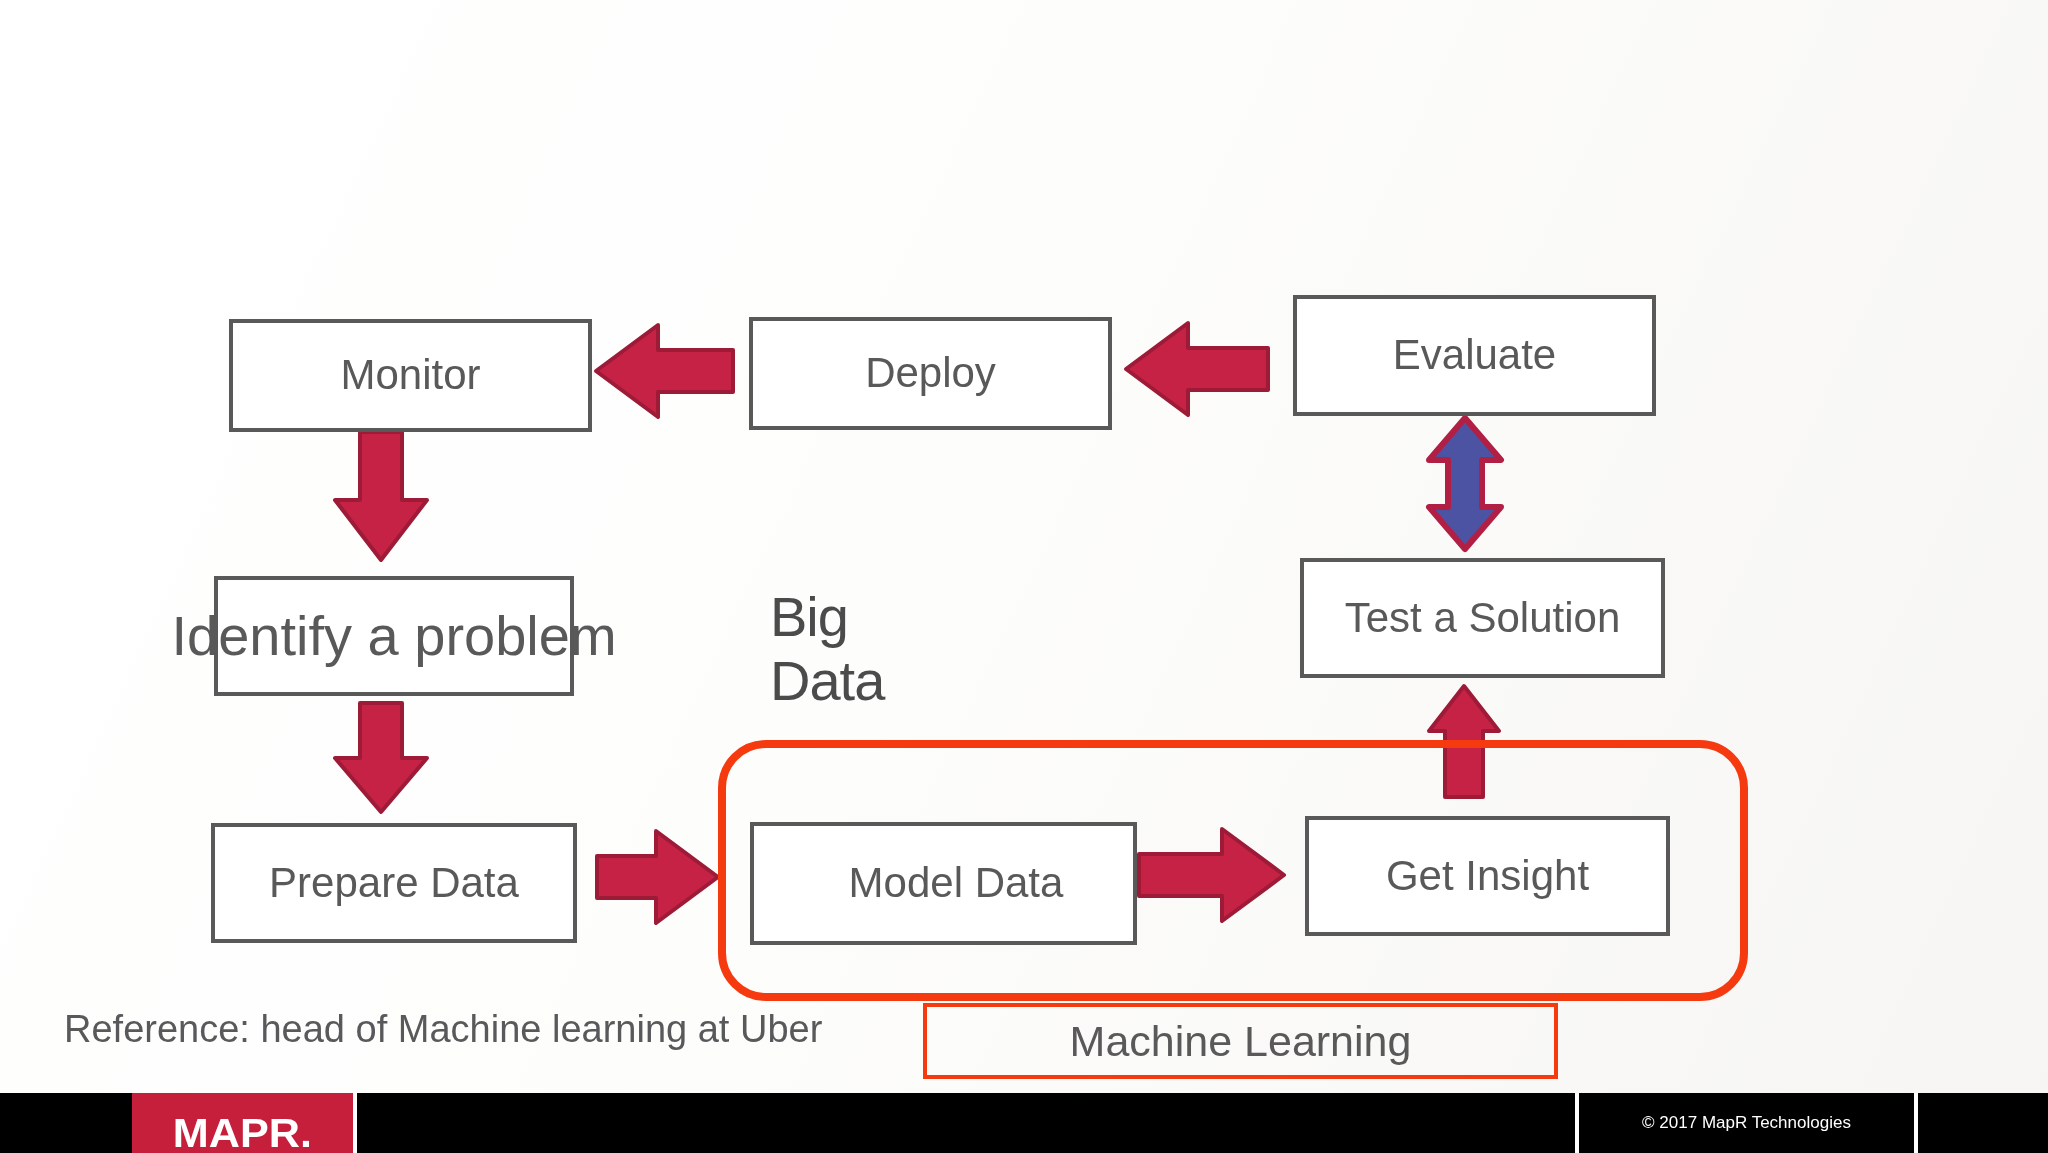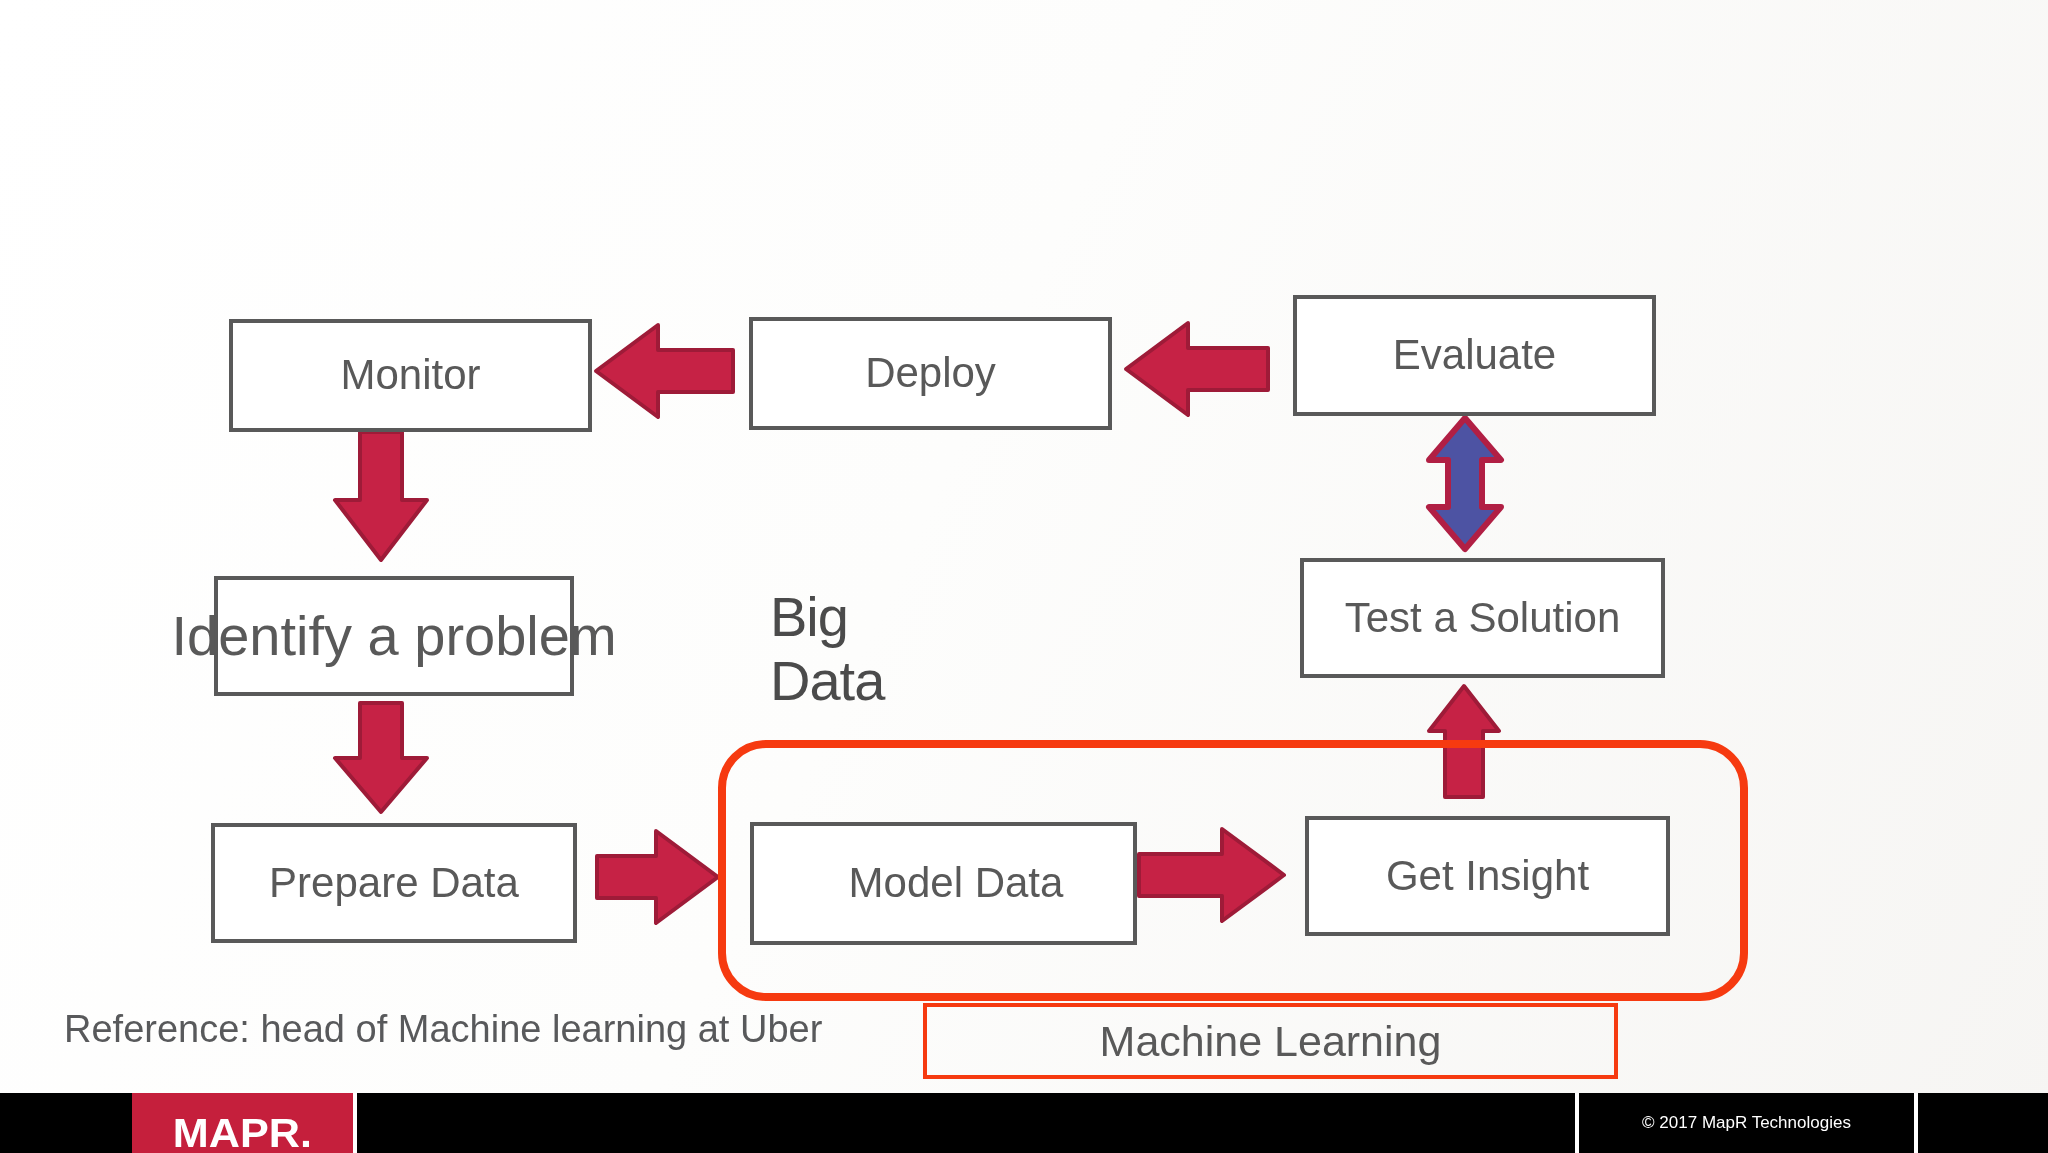--- a/index.html
+++ b/index.html
@@ -33,21 +33,21 @@
   .node-insight{left:1305px;top:816px;width:357px;height:112px;}
   .arrow-layer{position:absolute;left:0;top:0;width:2048px;height:1153px;z-index:1;}
   .arrow{fill:var(--arrow-fill,#c62245);stroke:var(--arrow-stroke,#9e1b38);stroke-width:4;stroke-linejoin:round;}
   .double-arrow{fill:var(--double-arrow-fill,#4d53a3);stroke:var(--double-arrow-stroke,#b11f44);stroke-width:6;stroke-linejoin:round;}
   .group-rect{
     position:absolute;left:718px;top:740px;width:1030px;height:261px;z-index:2;
     border:8px solid var(--group-border,#f63a10);border-radius:48px;
     box-sizing:border-box;background:transparent;
   }
   .group-label-box{
-    position:absolute;left:923px;top:1003px;width:695px;height:76px;z-index:2;
+    position:absolute;left:923px;top:1003px;width:635px;height:76px;z-index:2;
     border:4px solid var(--group-border,#f63a10);box-sizing:border-box;
     display:flex;align-items:center;justify-content:center;
     color:var(--node-text,#595959);font-size:43px;background:transparent;
   }
   .big-data{
     position:absolute;left:770px;top:545px;z-index:1;
     color:#4b4b4b;font-size:56px;line-height:1.14;letter-spacing:-1px;margin-top:40px;
   }
   .reference{
     position:absolute;left:64px;top:1008px;

